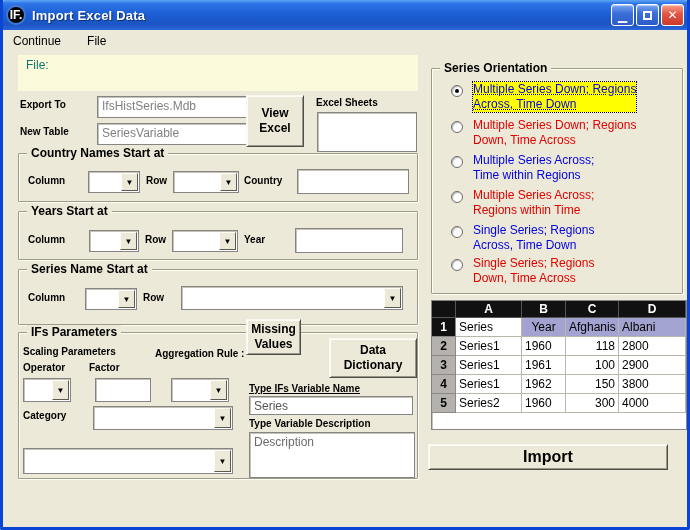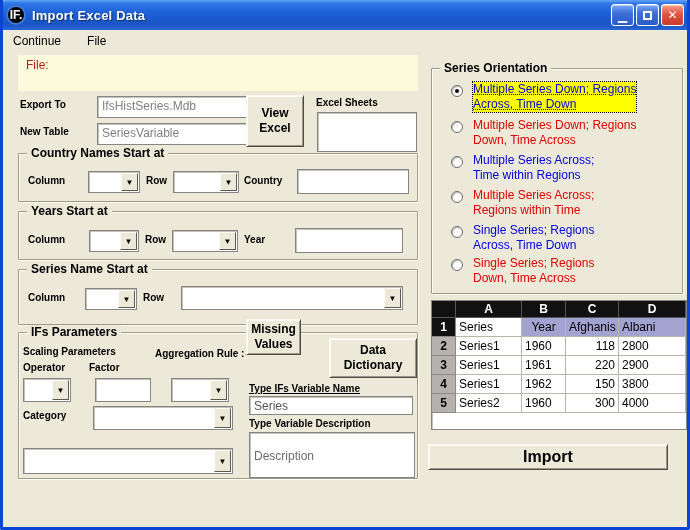--- a/index.html
+++ b/index.html
@@ -80,21 +80,21 @@
     border:1px solid; border-color:#fffef6 #5a5a52 #5a5a52 #fffef6;
     display:flex; align-items:center; justify-content:center;
     font-size:8px; color:#000;
   }
 
   
   #file-area {
     position:absolute; left:15px; top:55px; width:400px; height:36px;
     background:#FBFADB;
   }
-  #file-label { position:absolute; left:8px; top:3px; color:#b91c1c; font-size:12px; }
+  #file-label { position:absolute; left:8px; top:3px; color:#0f766e; font-size:12px; }
 
   
   .radio-row { position:absolute; left:448px; width:222px; display:flex; }
   .radio-circ {
     width:12px; height:12px; border-radius:50%; background:#fff;
     border:1px solid #6b6b6b; box-shadow:inset 1px 1px 1px #b9b9b9;
     margin-top:3px; flex:0 0 12px; position:relative;
   }
   .radio-circ.on::after {
     content:""; position:absolute; left:3px; top:3px; width:4px; height:4px;
@@ -138,21 +138,21 @@
   .w-d { flex:1; }
   .t-center { justify-content:center; }
 
   #import-btn { position:absolute; left:425px; top:444px; width:240px; height:26px; font-size:16px; }
 
   .listbox { position:absolute; background:#fff; border:1px solid #858585; box-shadow:inset 1px 1px 0 #c6c3b6; }
   .underline { text-decoration:underline; }
   .multiline-field {
     position:absolute; background:#fff; color:#6b6b6b;
     border:1px solid #858585; box-shadow:inset 1px 1px 0 #c6c3b6;
-    font-size:12px; padding:16px 4px;
+    font-size:12px; padding:2px 4px;
   }
 </style>
 </head>
 <body>
 
 <div id="window">
 
   <div id="titlebar">
     <div id="app-icon">IF.</div>
     <div id="title-text">Import Excel Data</div>
@@ -312,21 +312,21 @@
       <div class="g-cell g-rowhdr w-num">2</div>
       <div class="g-cell w-a">Series1</div>
       <div class="g-cell w-b">1960</div>
       <div class="g-cell w-c">118</div>
       <div class="g-cell w-d">2800</div>
     </div>
     <div class="g-row">
       <div class="g-cell g-rowhdr w-num">3</div>
       <div class="g-cell w-a">Series1</div>
       <div class="g-cell w-b">1961</div>
-      <div class="g-cell w-c">220</div>
+      <div class="g-cell w-c">100</div>
       <div class="g-cell w-d">2900</div>
     </div>
     <div class="g-row">
       <div class="g-cell g-rowhdr w-num">4</div>
       <div class="g-cell w-a">Series1</div>
       <div class="g-cell w-b">1962</div>
       <div class="g-cell w-c">150</div>
       <div class="g-cell w-d">3800</div>
     </div>
     <div class="g-row">

